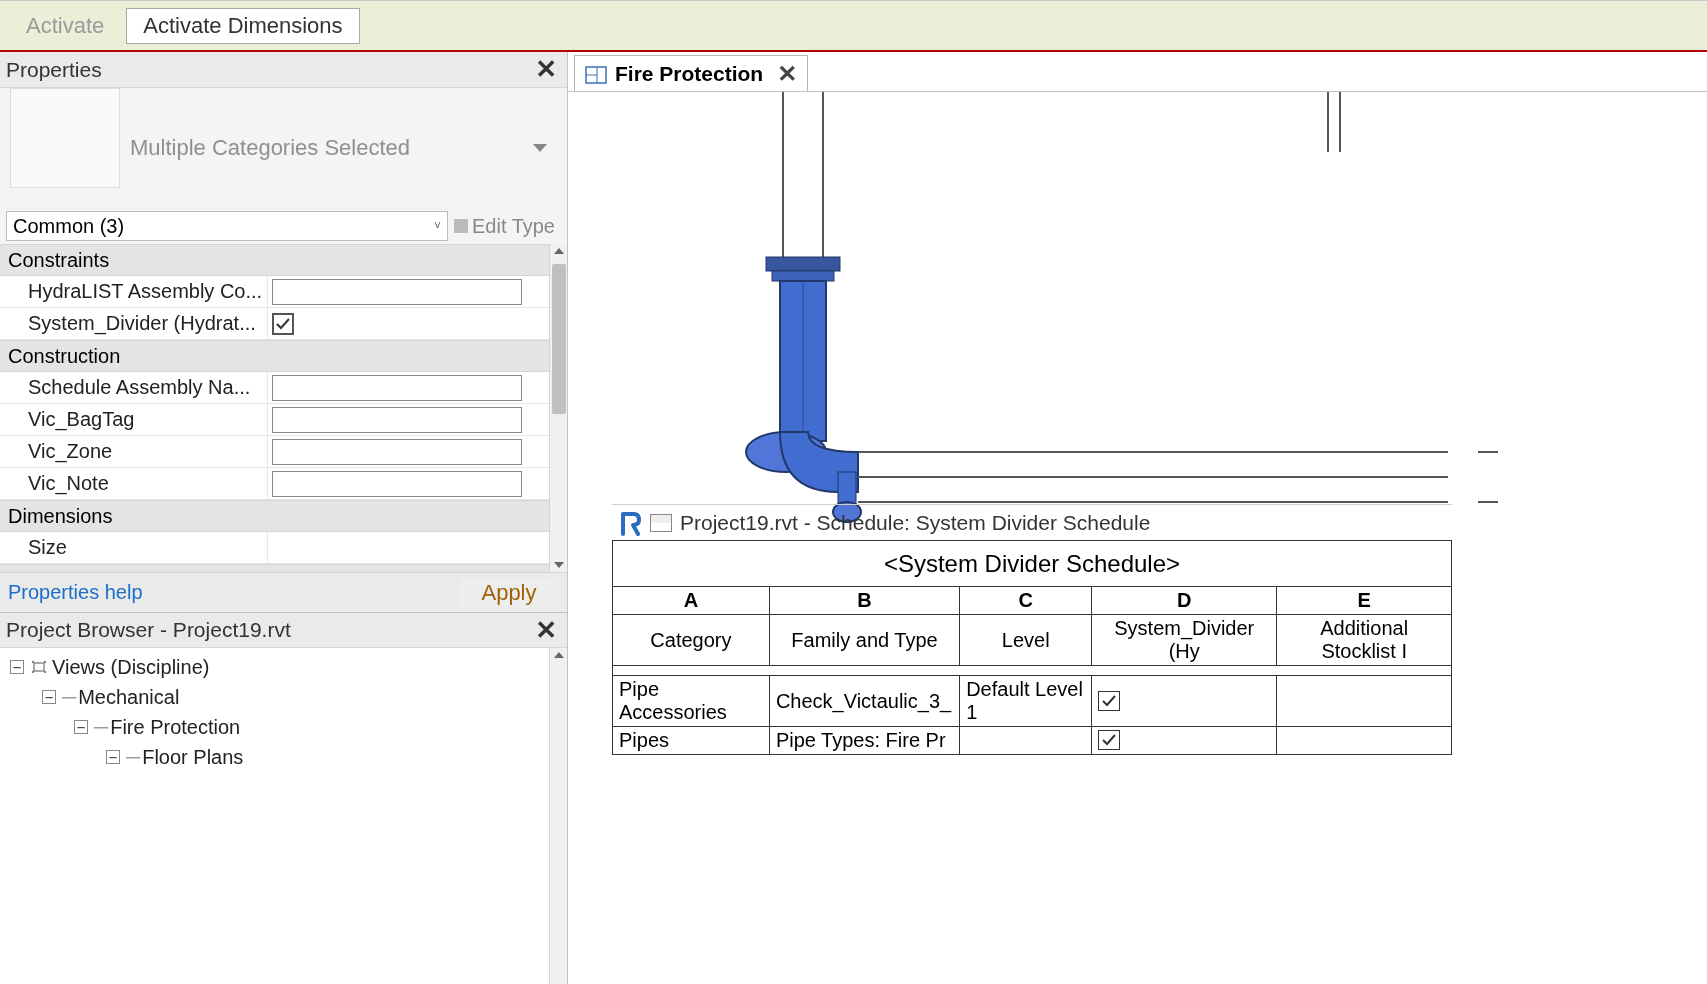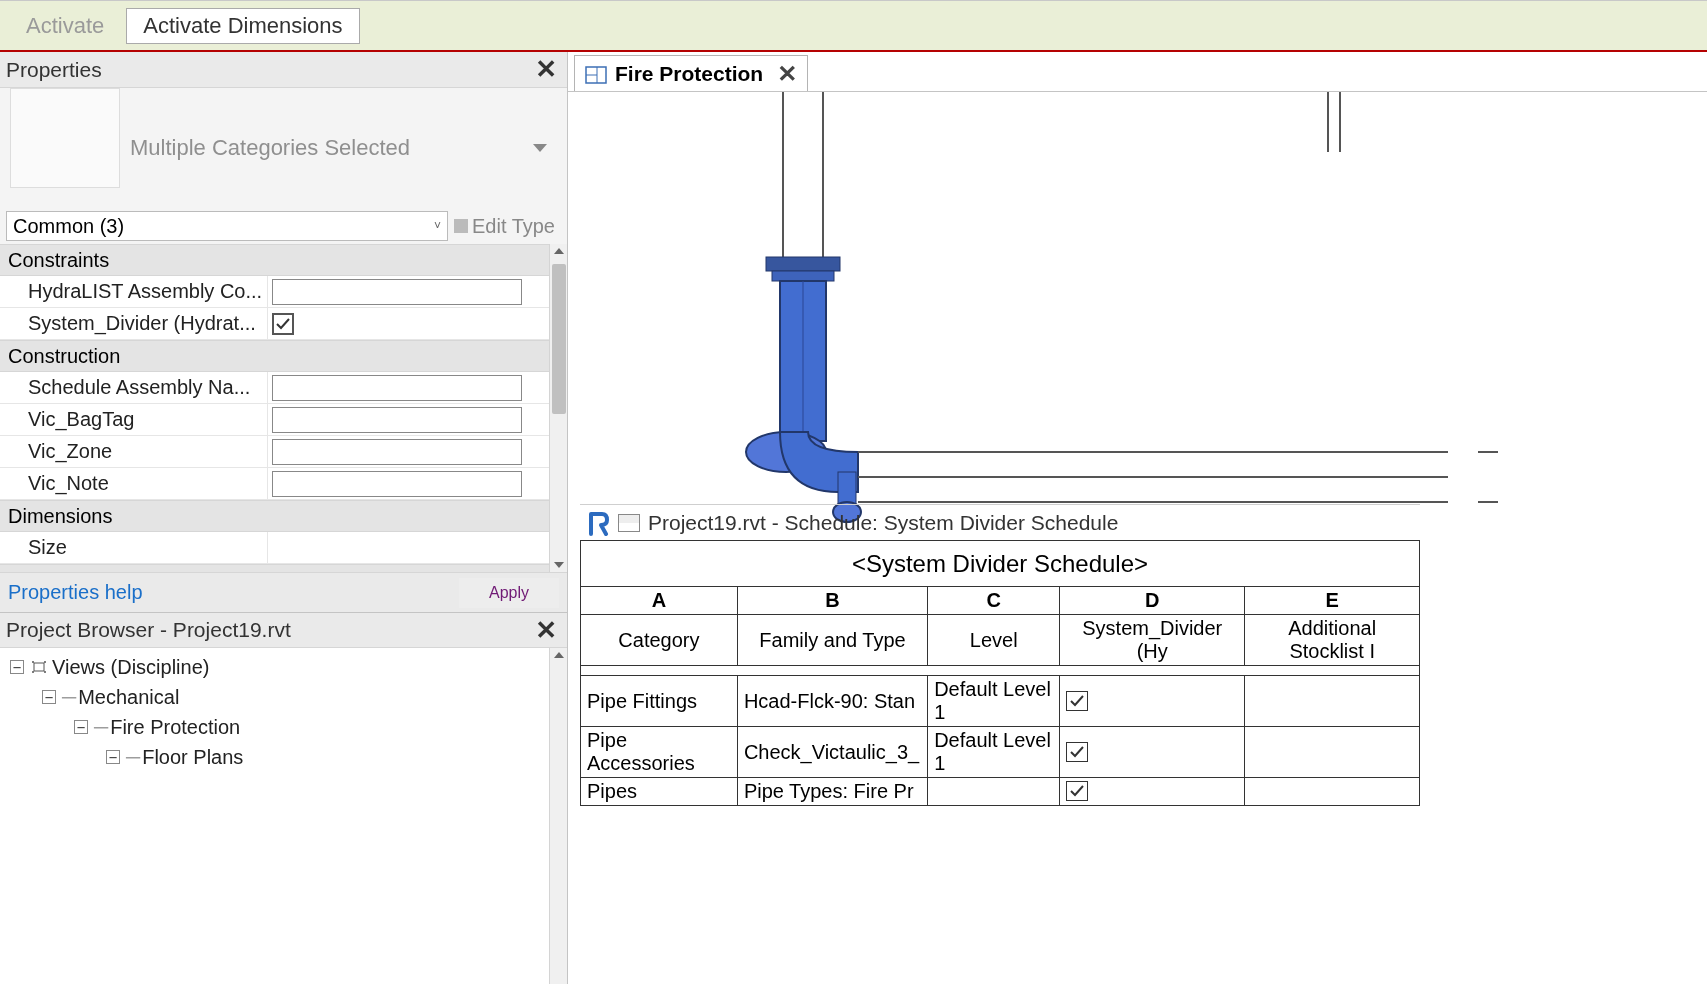--- a/index.html
+++ b/index.html
@@ -88,21 +88,21 @@
 .scroll-thumb { position:absolute; right:0; top:0; width:18px; height:100%; background:#f0f0f0; border-left:1px solid #d4d4d4; }
 .scroll-thumb .bar { position:absolute; left:2px; top:20px; width:14px; height:150px; background:#c0c0c0; border-radius:2px;}
 .scroll-thumb .arrow-up, .scroll-thumb .arrow-down { position:absolute; left:4px; width:0;height:0;border-left:5px solid transparent;border-right:5px solid transparent;}
 .scroll-thumb .arrow-up{top:4px;border-bottom:6px solid #666;}
 .scroll-thumb .arrow-down{bottom:4px;border-top:6px solid #666;}
 
 .prop-footer {
   height: 40px; display:flex; align-items:center; justify-content: space-between; padding:0 8px; border-top:1px solid #d6d6d6; background:#eaeaea;
 }
 .help-link { color:#1a6fc9; font-size:20px; }
-.apply-btn { width:100px; height:30px; background:#ededed; border:1px solid #ededed; color:#701a75; font-size:16px;}
+.apply-btn { width:100px; height:30px; background:#ededed; border:1px solid #ededed; color:#a16207; font-size:22px;}
 
 
 .browser-header {
   height: 36px; display:flex; align-items:center; justify-content:space-between; padding:0 6px; border-top:1px solid #c4c4c4; border-bottom:1px solid #d6d6d6; background:#eaeaea;
 }
 .browser-body { flex:1; background:#fff; padding:4px 6px; font-size:20px; position:relative; overflow:hidden;}
 .tree-row { height:30px; display:flex; align-items:center; }
 .tree-toggle { width:14px; height:14px; border:1px solid #888; display:flex; align-items:center; justify-content:center; font-size:14px; line-height:1; margin-right:6px; color:#444; font-family:monospace;}
 .tree-line { color:#999; margin-right:2px; }
 .tree-icon { width:18px; height:16px; margin-right:4px; display:inline-flex; align-items:center; justify-content:center; }
@@ -115,21 +115,21 @@
 .view-tab { height:36px; border:1px solid #b4b4b4; border-bottom:none; display:flex; align-items:center; padding:0 10px; font-size:21px; gap:8px; background:#fff;}
 .view-tab .bold { font-weight:bold; }
 .tab-icon { width:22px; height:18px; }
 .tab-close { font-size:24px; font-weight:bold; color:#444; margin-left:6px; cursor:pointer;}
 
 
 .canvas { flex:1; background:#fff; position:relative; }
 .canvas svg { position:absolute; }
 
 
-.schedule-window { position:absolute; left:580px; top:504px; width:840px; }
+.schedule-window { position:absolute; left:612px; top:504px; width:840px; }
 .schedule-title-bar { height:36px; display:flex; align-items:center; gap:8px; padding:0 8px; font-size:21px; color:#333; border-top:1px solid #cfcfcf;}
 .revit-logo { width:22px; height:26px; }
 .sched-icon { width:22px; height:18px; border:1px solid #888; background:linear-gradient(#eee 50%, #fff 50%);}
 .schedule-table { border:1px solid #333; border-collapse:collapse; width:100%; font-size:20px;}
 .schedule-table th, .schedule-table td { border:1px solid #333; padding:2px 8px; text-align:center; height:26px;}
 .schedule-table .title-row td { font-size:24px; text-align:center; height:46px;}
 .schedule-table .label-row td { height:28px;}
 .schedule-table .data-row td { text-align:left; padding-left:6px;}
 .sch-check { width:22px; height:20px; border:1.5px solid #333; display:inline-flex; align-items:center; justify-content:center; }
 .sch-check svg { width:16px; height:14px;}
@@ -359,31 +359,20 @@
           <td>Level</td>
           <td>System_Divider (Hy</td>
           <td>Additional Stocklist I</td>
         </tr>
     <tr class="spacer-row">
           <td colspan="5" style="height:10px;border-left:1px solid #333;border-right:1px solid #333;border-top:1px solid #333;border-bottom:1px solid #333;"></td>
         </tr>
     </tbody>
       <tbody id="sched-body">
         <tr class="data-row">
-          <td>Pipe Fittings</td>
-          <td>Hcad-Flck-90: Stan</td>
-          <td>Default Level 1</td>
-          <td style="text-align: left;"><span class="sch-check">
-              <svg viewBox="0 0 16 14">
-                <polyline points="2,7 6,11 14,2" fill="none" stroke="#333" stroke-width="2"></polyline>
-              </svg>
-            </span></td>
-          <td></td>
-        </tr>
-        <tr class="data-row">
           <td>Pipe Accessories</td>
           <td>Check_Victaulic_3_</td>
           <td>Default Level 1</td>
           <td style="text-align: left;"><span class="sch-check">
               <svg viewBox="0 0 16 14">
                 <polyline points="2,7 6,11 14,2" fill="none" stroke="#333" stroke-width="2"></polyline>
               </svg>
             </span></td>
           <td></td>
         </tr>

